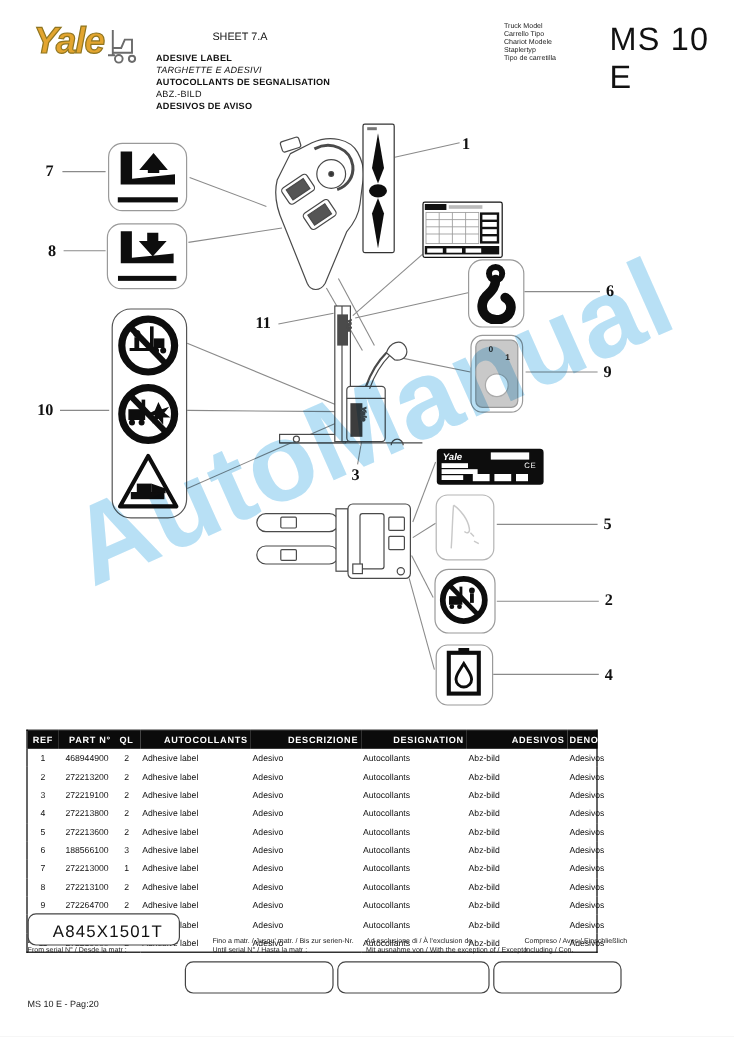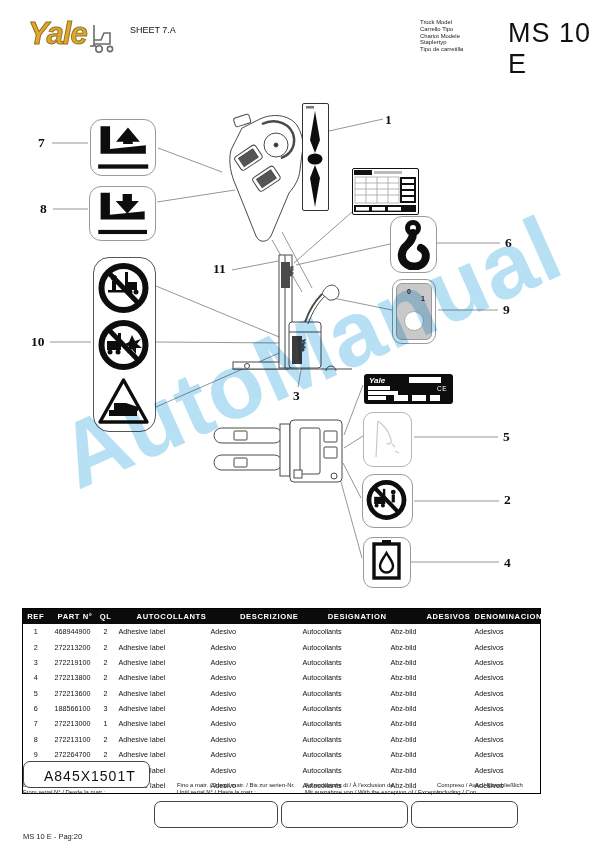--- a/index.html
+++ b/index.html
@@ -3,21 +3,21 @@
 <meta charset="utf-8">
 <style>
   html,body{margin:0;padding:0;background:#e8e8e8;}
   #page{position:relative;width:612px;height:864px;background:#fff;margin:0 auto;
         font-family:"Liberation Sans",sans-serif;overflow:hidden;}
   .abs{position:absolute;}
 
   
   .brand-text{font-size:31px;font-weight:bold;font-style:italic;letter-spacing:-1px;
               color:#e3a52f;-webkit-text-stroke:1px #8f7520;}
-  .sheet{font-size:9px;color:#111;}
+  .sheet{font-size:9px;color:#111;margin-left:47px;}
   .titles{font-size:7.6px;line-height:10px;color:#111;letter-spacing:.2px;}
   .titles div:nth-child(1){font-weight:bold;}
   .titles div:nth-child(2){font-style:italic;}
   .titles div:nth-child(3){font-weight:bold;}
   .titles div:nth-child(5){font-weight:bold;}
   .model-labels{font-size:5.9px;line-height:6.8px;color:#222;}
   .model{font-size:27px;color:#111;letter-spacing:1px;margin-left:36px;}
 
   
   .decal{position:absolute;background:#fff;border:1.6px solid #9a9a9a;box-sizing:border-box;}
@@ -32,21 +32,21 @@
   #linework{position:absolute;left:0;top:0;z-index:1;pointer-events:none;}
   .decal{z-index:5;}
 
   
   .plate{background:#0d0d0d;border-radius:3px;z-index:5;}
   .plate .y{color:#fff;font-style:italic;font-weight:bold;font-size:8px;position:absolute;left:5px;top:2px;}
   .plate .ce{color:#fff;font-size:6.5px;position:absolute;right:6px;top:11px;letter-spacing:.5px;}
   .plate .fld{position:absolute;background:#fff;}
 
   
-  #parts-table{position:absolute;left:22px;top:608px;width:519px;border-collapse:collapse;
+  #parts-table{position:absolute;left:22px;top:608px;width:476px;border-collapse:collapse;
                table-layout:fixed;border:1.6px solid #000;}
   #parts-table th{background:#0b0b0b;color:#fff;font-size:7.6px;font-weight:bold;
                   letter-spacing:.6px;padding:3px 2px;text-align:right;white-space:nowrap;}
   #parts-table td{font-size:7.2px;color:#111;padding:3.2px 2px;white-space:nowrap;}
   #parts-table th:nth-child(1),#parts-table td:nth-child(1){text-align:center;}
   #parts-table th:nth-child(3),#parts-table td:nth-child(3){text-align:center;}
   #parts-table td:nth-child(2){padding-left:6px;}
 
   
   .f-label{font-size:5.9px;line-height:7px;color:#222;}
@@ -66,20 +66,27 @@
       <g stroke="#6b6b6b" stroke-width="1.6" fill="none">
         <line x1="6" y1="3" x2="6" y2="24"></line>
         <path d="M6,18 h7 l3,-7 h6 v11 h-16"></path>
         <line x1="2" y1="24" x2="8" y2="24"></line>
         <circle cx="11" cy="27" r="3.2"></circle>
         <circle cx="22" cy="27" r="2.6"></circle>
       </g>
     </svg>
   </div>
   <div class="abs sheet" style="left:130px;top:25px;">SHEET 7.A</div>
+  <div class="abs titles" style="left:130px;top:44px;">
+    <div>ADESIVE LABEL</div>
+    <div>TARGHETTE E ADESIVI</div>
+    <div>AUTOCOLLANTS DE SEGNALISATION</div>
+    <div>ABZ.-BILD</div>
+    <div>ADESIVOS DE AVISO</div>
+  </div>
   <div class="abs model-labels" style="left:420px;top:19px;">
     <div>Truck Model</div>
     <div>Carrello Tipo</div>
     <div>Chariot Modele</div>
     <div>Staplertyp</div>
     <div>Tipo de carretilla</div>
   </div>
   <div class="abs model" style="left:472px;top:18px;">MS 10 E</div>
 
   <svg id="linework" width="612" height="612" viewBox="0 0 612 612">

